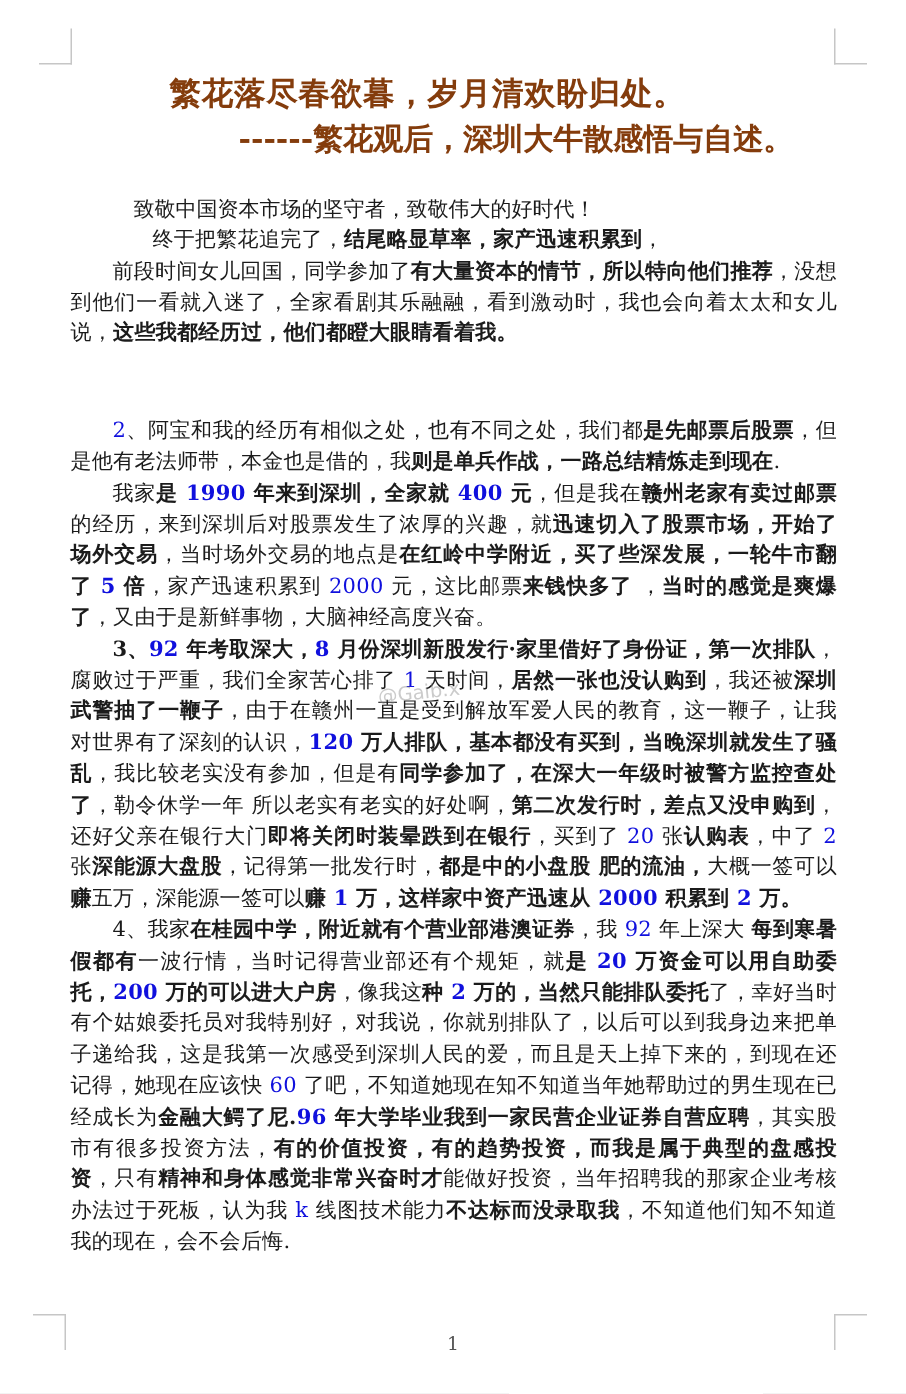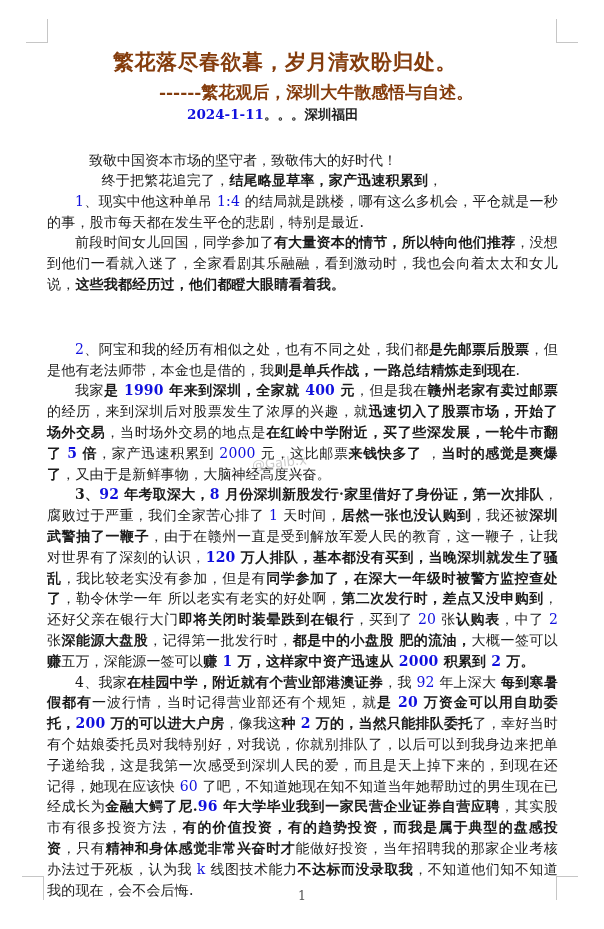--- a/index.html
+++ b/index.html
@@ -22,21 +22,21 @@
   .crop.br{right:26px;top:876px;border-left-width:1px;border-top-width:1px;}
 
   .title{
     margin:2px 0 6px 66px;
     font-size:21px;line-height:28px;
     font-weight:bold;color:var(--title,#843c0c);
     letter-spacing:.5px;
   }
   .subtitle{
     margin:0 0 2px 112px;
-    font-size:17px;line-height:21px;
+    font-size:20px;line-height:21px;
     font-weight:bold;color:var(--title,#843c0c);
   }
   .dateline{
     margin:0 0 0 140px;
     font-size:13.5px;line-height:18px;font-weight:bold;color:#222;
   }
   .dateline .num{color:var(--blue,#1010dd);}
   .salute{margin:27px 0 0 0;text-indent:3em;font-size:14px;line-height:20px;}
   .intro{margin:50px 0 8px 0;text-indent:2em;font-size:14px;line-height:20px;}
 
@@ -61,27 +61,25 @@
 <body>
 
 <div id="page" style="--title: #843c0c; --blue: #1010dd; --body: #1b1b1b;">
   <div class="crop tl"></div>
   <div class="crop tr"></div>
   <div class="crop bl"></div>
   <div class="crop br"></div>
 
   <div class="title">繁花落尽春欲暮，岁月清欢盼归处。</div>
   <div class="subtitle">------繁花观后，深圳大牛散感悟与自述。</div>
-  <div class="dateline"><span class="num">2024-1-11</span><span>。。。深圳福田</span></div>
 
   <div class="salute">致敬中国资本市场的坚守者，致敬伟大的好时代！</div>
 
   <div id="body">
       <p style="text-indent: 3.9em;"><span>终于把繁花追完了，</span><span class="b">结尾略显草率，家产迅速积累到</span><span>，</span></p>
-      <p style="text-indent: 2em;"><span class="n">1</span><span>、现实中他这种单吊 </span><span class="n">1:4</span><span> 的结局就是跳楼，哪有这么多机会，平仓就是一秒的事，股市每天都在发生平仓的悲剧，特别是最近.</span></p>
       <p style="text-indent: 2em;"><span>前段时间女儿回国，同学参加了</span><span class="b">有大量资本的情节，所以特向他们推荐</span><span>，没想到他们一看就入迷了，全家看剧其乐融融，看到激动时，我也会向着太太和女儿说，</span><span class="b">这些我都经历过，他们都瞪大眼睛看着我。</span></p>
       <p style="text-indent: 2em; margin-top: 44px;"><span class="n">2</span><span>、阿宝和我的经历有相似之处，也有不同之处，我们都</span><span class="b">是先邮票后股票</span><span>，但是他有老法师带，本金也是借的，我</span><span class="b">则是单兵作战，一路总结精炼走到现在</span><span>.</span></p>
       <p style="text-indent: 2em;"><span>我家</span><span class="b">是 </span><span class="bn">1990</span><span class="b"> 年来到深圳，全家就 </span><span class="bn">400</span><span class="b"> 元</span><span>，但是我在</span><span class="b">赣州老家有卖过邮票</span><span>的经历，来到深圳后对股票发生了浓厚的兴趣，就</span><span class="b">迅速切入了股票市场，开始了场外交易</span><span>，当时场外交易的地点是</span><span class="b">在红岭中学附近，买了些深发展，一轮牛市翻了 </span><span class="bn">5</span><span class="b"> 倍</span><span>，家产迅速积累到 </span><span class="n">2000</span><span> 元，这比邮票</span><span class="b">来钱快多了</span><span> ，</span><span class="b">当时的感觉是爽爆了</span><span>，又由于是新鲜事物，大脑神经高度兴奋。</span></p>
       <p style="text-indent: 2em;"><span class="b">3、</span><span class="bn">92</span><span class="b"> 年考取深大，</span><span class="bn">8</span><span class="b"> 月份深圳新股发行·家里借好了身份证，第一次排队</span><span>，腐败过于严重，我们全家苦心排了 </span><span class="n">1</span><span> 天时间，</span><span class="b">居然一张也没认购到</span><span>，我还被</span><span class="b">深圳武警抽了一鞭子</span><span>，由于在赣州一直是受到解放军爱人民的教育，这一鞭子，让我对世界有了深刻的认识，</span><span class="bn">120</span><span class="b"> 万人排队，基本都没有买到，当晚深圳就发生了骚乱</span><span>，我比较老实没有参加，但是有</span><span class="b">同学参加了，在深大一年级时被警方监控查处了</span><span>，勒令休学一年 所以老实有老实的好处啊，</span><span class="b">第二次发行时，差点又没申购到</span><span>，还好父亲在银行大门</span><span class="b">即将关闭时装晕跌到在银行</span><span>，买到了 </span><span class="n">20</span><span> 张</span><span class="b">认购表</span><span>，中了 </span><span class="n">2</span><span> 张</span><span class="b">深能源大盘股</span><span>，记得第一批发行时，</span><span class="b">都是中的小盘股 肥的流油，</span><span>大概一签可以</span><span class="b">赚</span><span>五万，深能源一签可以</span><span class="b">赚 </span><span class="bn">1</span><span class="b"> 万，这样家中资产迅速从 </span><span class="bn">2000</span><span class="b"> 积累到 </span><span class="bn">2</span><span class="b"> 万。</span></p>
       <p style="text-indent: 2em;"><span>4、我家</span><span class="b">在桂园中学，附近就有个营业部港澳证券</span><span>，我 </span><span class="n">92</span><span> 年上深大 </span><span class="b">每到寒暑假都有</span><span>一波行情，当时记得营业部还有个规矩，就</span><span class="b">是 </span><span class="bn">20</span><span class="b"> 万资金可以用自助委托，</span><span class="bn">200</span><span class="b"> 万的可以进大户房</span><span>，像我这</span><span class="b">种 </span><span class="bn">2</span><span class="b"> 万的，当然只能排队委托</span><span>了，幸好当时有个姑娘委托员对我特别好，对我说，你就别排队了，以后可以到我身边来把单子递给我，这是我第一次感受到深圳人民的爱，而且是天上掉下来的，到现在还记得，她现在应该快 </span><span class="n">60</span><span> 了吧，不知道她现在知不知道当年她帮助过的男生现在已经成长为</span><span class="b">金融大鳄了尼.</span><span class="bn">96</span><span class="b"> 年大学毕业我到一家民营企业证券自营应聘</span><span>，其实股市有很多投资方法，</span><span class="b">有的价值投资，有的趋势投资，而我是属于典型的盘感投资</span><span>，只有</span><span class="b">精神和身体感觉非常兴奋时才</span><span>能做好投资，当年招聘我的那家企业考核办法过于死板，认为我 </span><span class="n">k</span><span> 线图技术能力</span><span class="b">不达标而没录取我</span><span>，不知道他们知不知道我的现在，会不会后悔.</span></p>
     </div>
 
   <div class="watermark">@Gaib.x</div>
   <div class="pagenum">1</div>
 </div>

